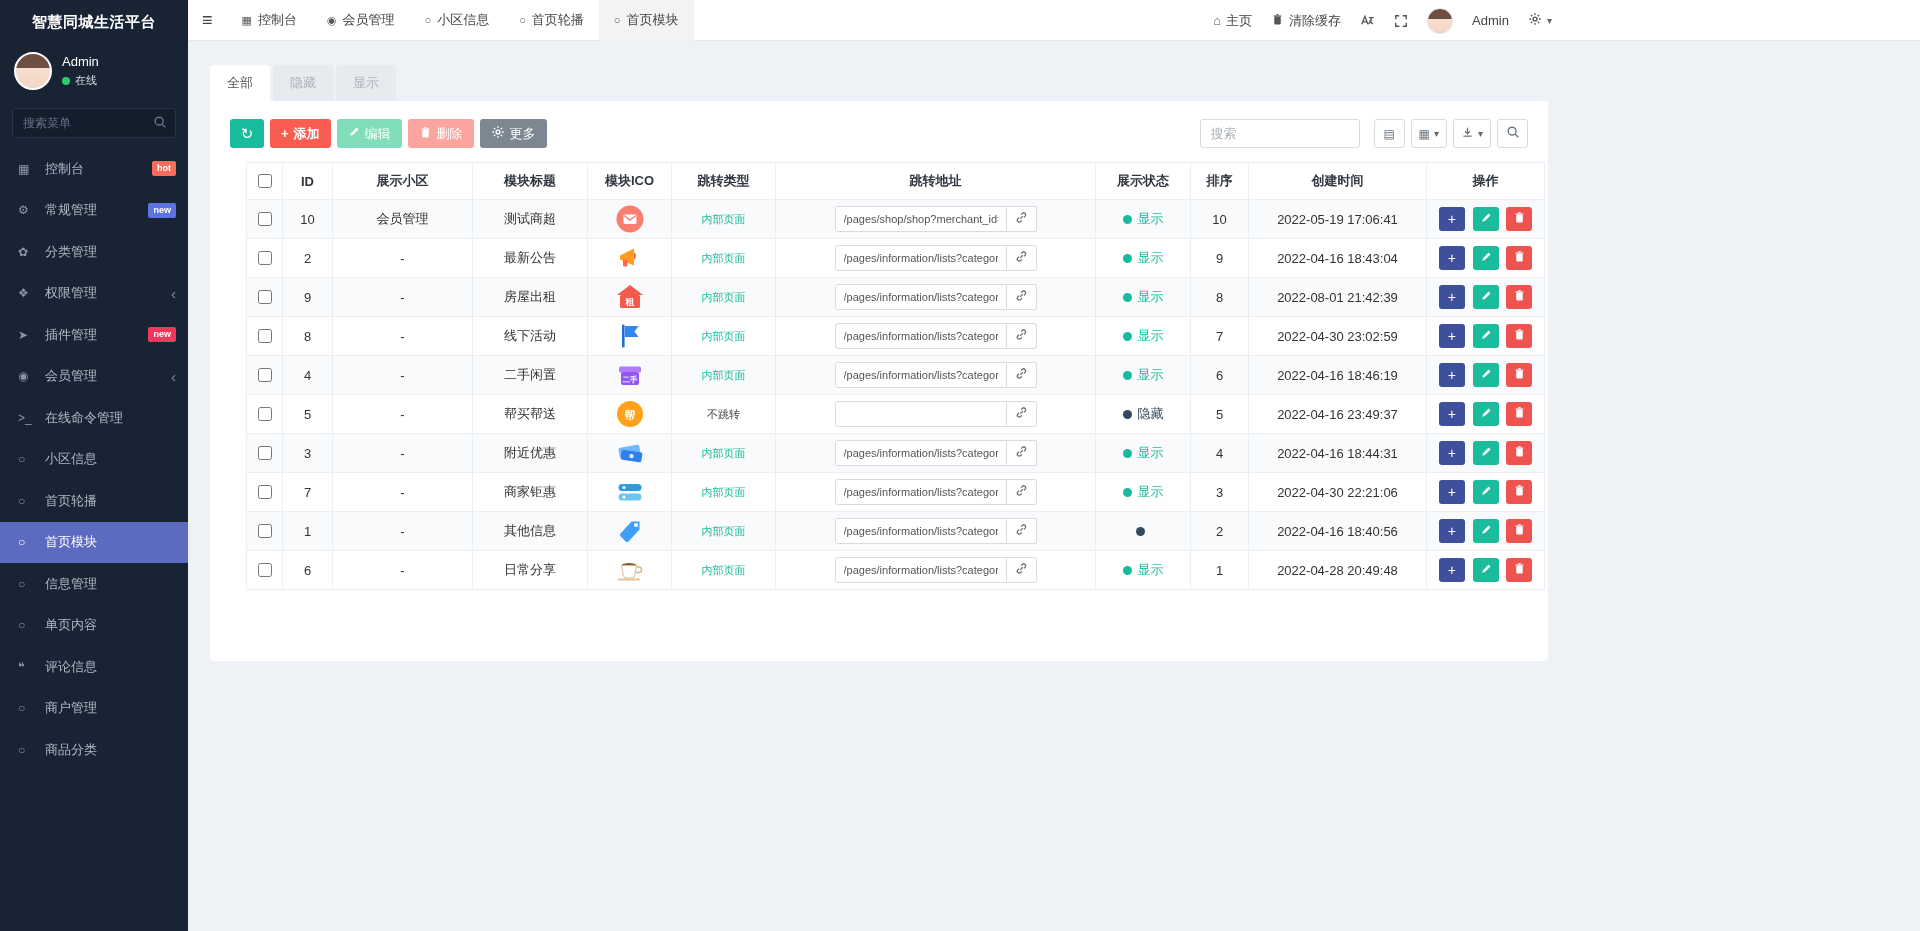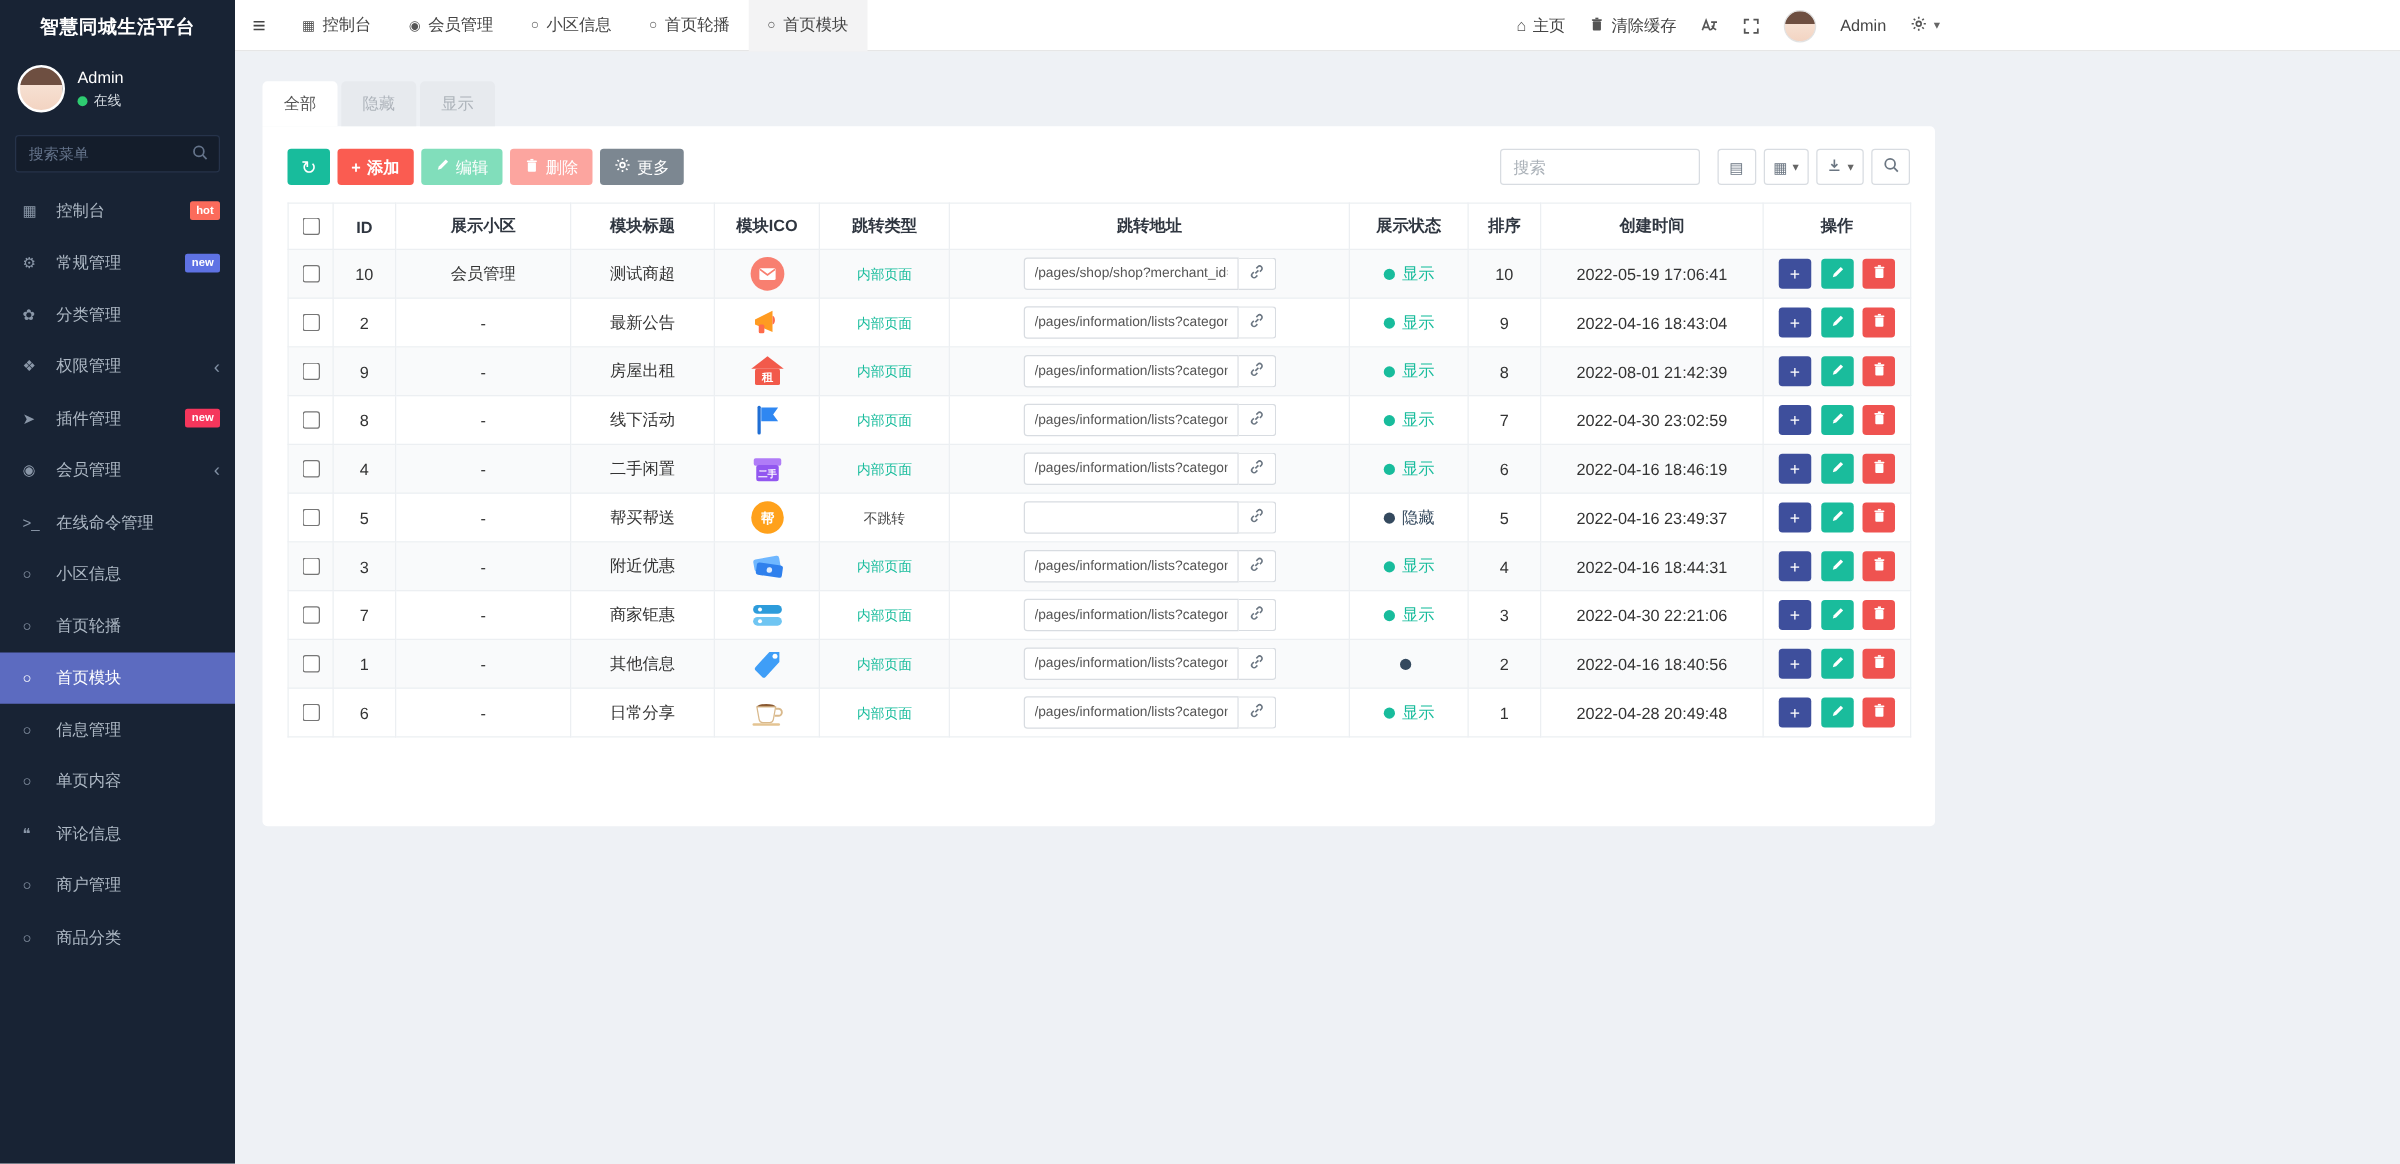--- a/index.html
+++ b/index.html
@@ -70,21 +70,21 @@
   .btn-more { background:#7c8791; }
   .toolbar-right { margin-left:auto; display:flex; align-items:center; gap:6px; }
   .search-input { width:160px; height:29px; border:1px solid #d8dce1; border-radius:3px;
     padding:0 10px; font-size:13px; color:#555; outline:none; margin-right:8px; font-family:inherit; }
   .search-input::placeholder { color:#aab1b8; }
   .icon-btn { height:29px; min-width:31px; padding:0 7px; background:#fff; border:1px solid #d8dce1;
     border-radius:3px; display:inline-flex; align-items:center; justify-content:center; gap:4px;
     color:#6b7682; font-size:12px; cursor:pointer; }
 
   
-  table { width:100%; border-collapse:collapse; table-layout:fixed; }
+  table { width:100%; border-collapse:collapse; table-layout:fixed;margin-left:16px; }
   th, td { border:1px solid #eceff2; text-align:center; }
   th { font-size:13px; color:#2f3640; font-weight:bold; padding:8px 4px; background:#fff; cursor:pointer; }
   td { padding:4px 4px; font-size:13px; color:#333; height:38px; }
   tbody tr:nth-child(odd) { background:#f9fafb; }
   .jump-label { font-size:11px; }
   .url-group { display:inline-flex; align-items:center; vertical-align:middle; }
   .url-input { width:172px; height:26px; border:1px solid #d8dce1; border-radius:3px 0 0 3px;
     padding:0 8px; font-size:11px; color:#555; outline:none; background:#fff; font-family:inherit; }
   .link-btn { height:26px; width:30px; border:1px solid #d8dce1; border-left:none;
     border-radius:0 3px 3px 0; background:#fff; color:#6b7682; display:inline-flex;

